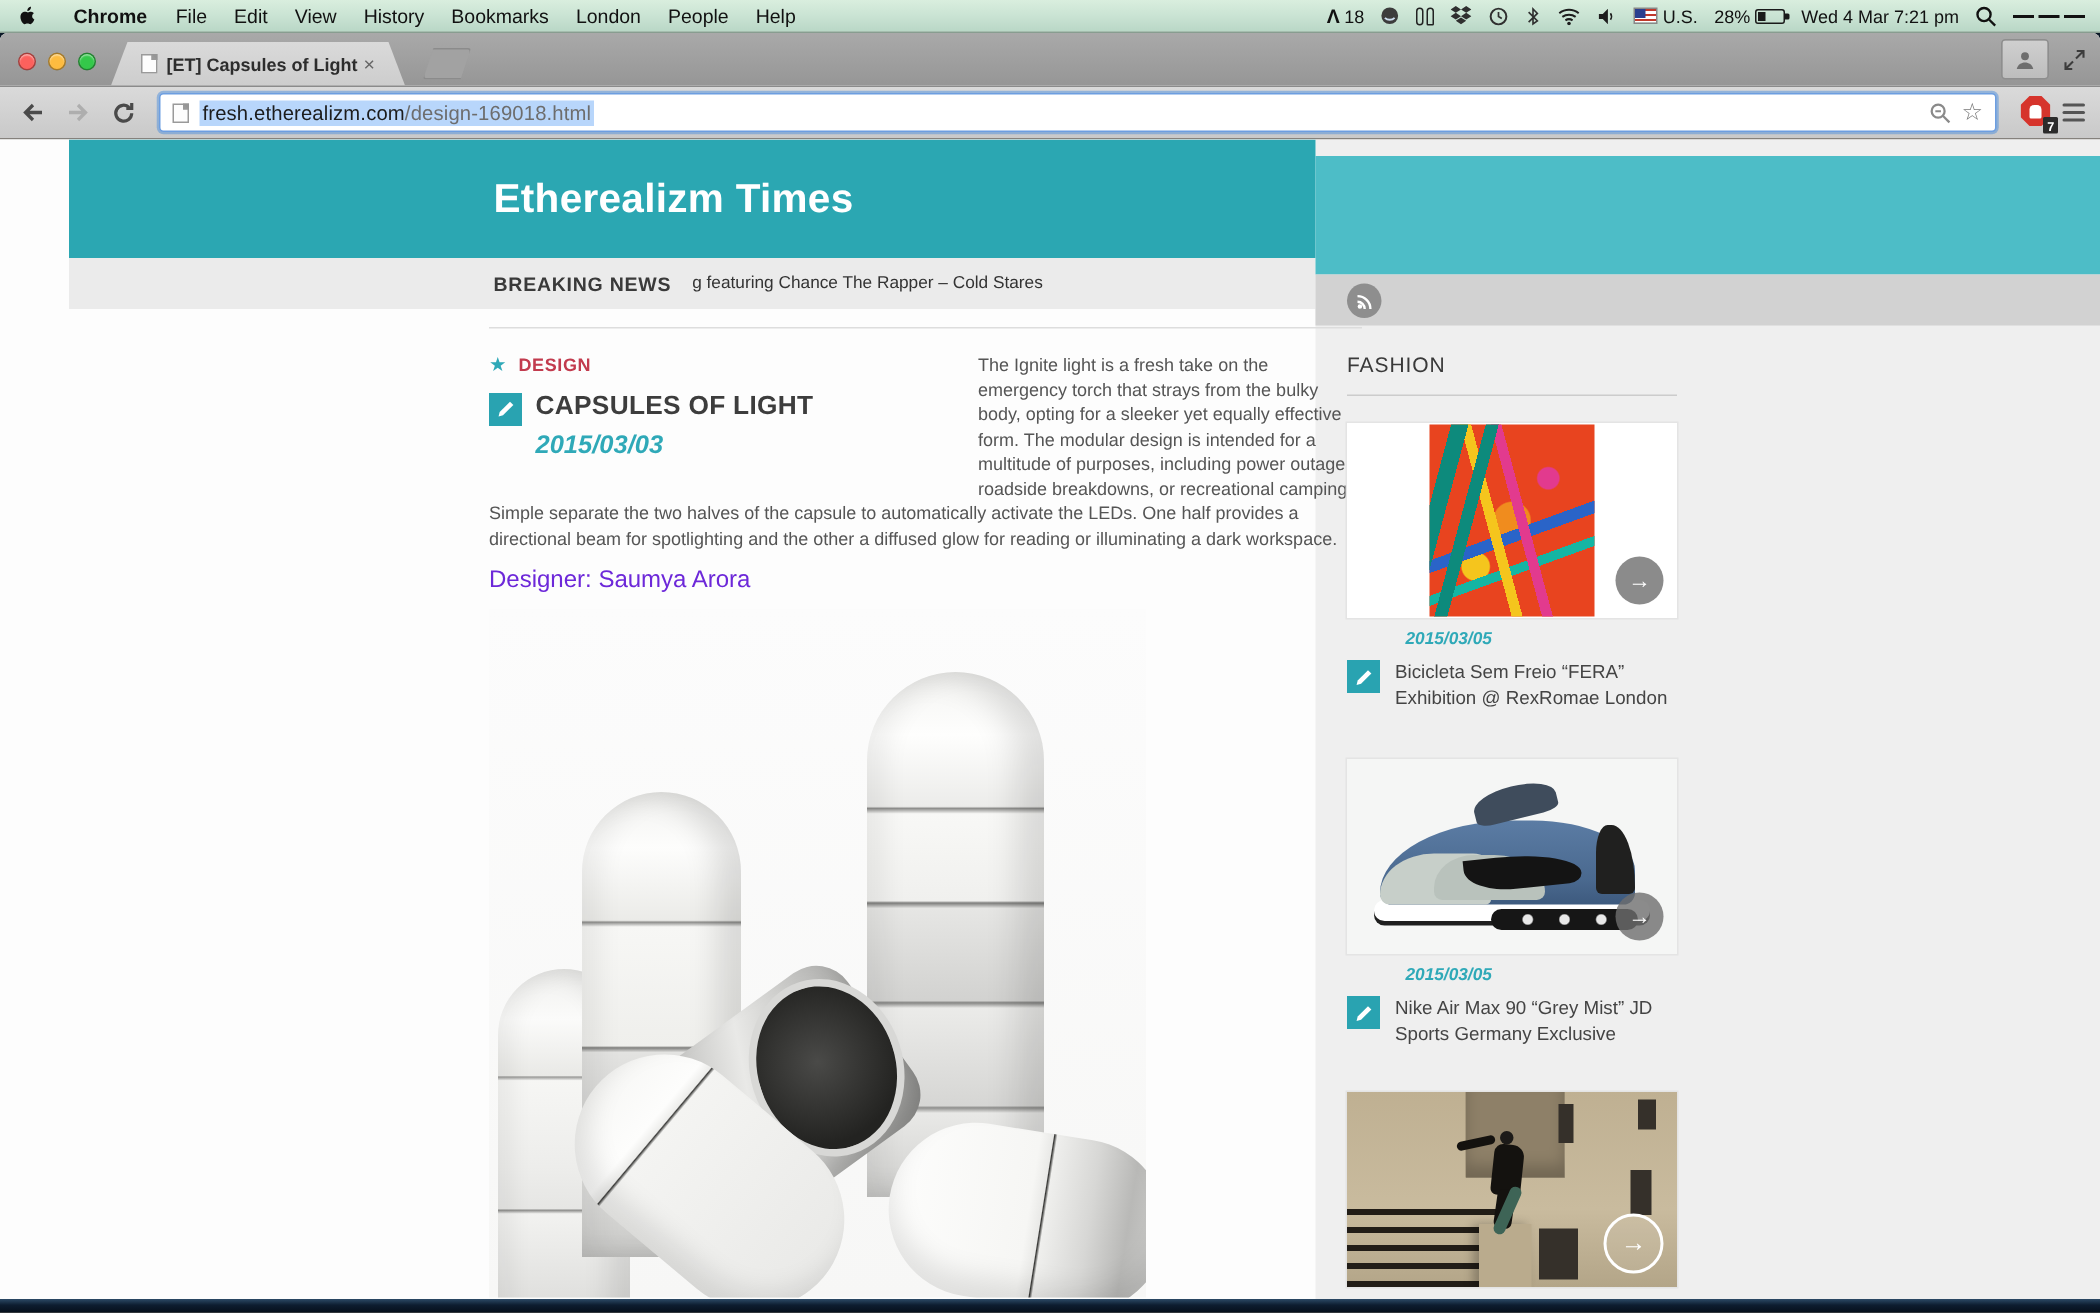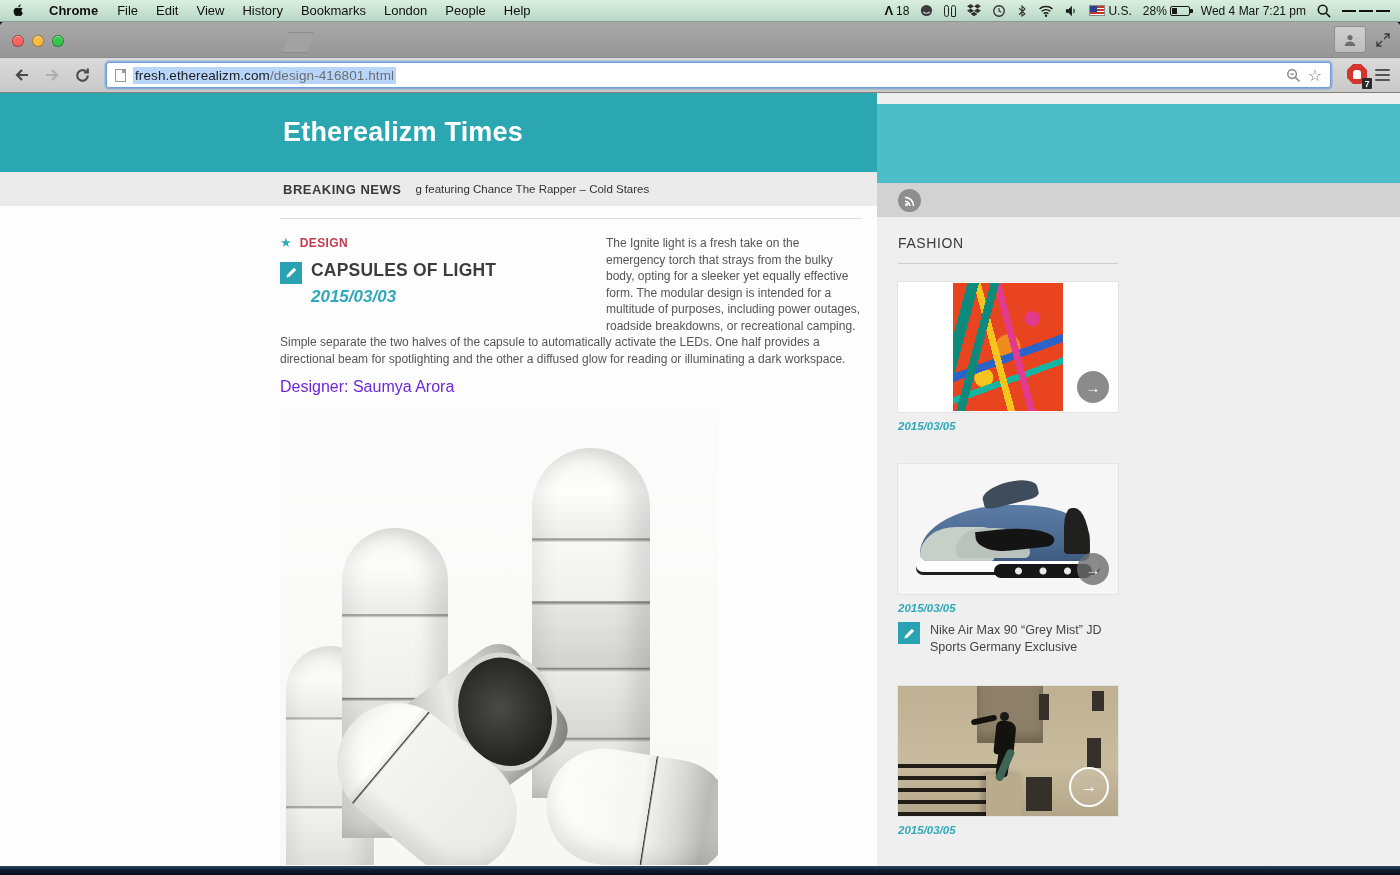--- a/index.html
+++ b/index.html
@@ -79,21 +79,21 @@
   .octagon{ width:20px; height:20px; background:#d6342c;
     clip-path:polygon(30% 0,70% 0,100% 30%,100% 70%,70% 100%,30% 100%,0 70%,0 30%);
     display:flex; align-items:center; justify-content:center; }
   .hand{ width:8px; height:9px; background:#fff; border-radius:3px 3px 1px 1px; }
   .ext-badge{ position:absolute; right:-3px; bottom:-3px; background:#2b2b2b; color:#fff;
     font-size:8.5px; font-weight:bold; padding:0.5px 2.5px; border-radius:1px; }
   .hamburger div{ width:15px; height:2.5px; background:#555; margin:2.5px 0; border-radius:1px; }
 
   
   .webpage{ position:relative; height:773px; background:#efefef; overflow:hidden; }
-  .main-col{ position:absolute; left:0; top:0; width:877px; height:100%; background:#fdfdfd; }
+  .main-col{ position:absolute; left:0; top:0; width:877px; height:100%; background:#fdfdfd;padding-left:46px; }
   .masthead{ height:79px; background:#2ba7b2; display:flex; align-items:center; padding-left:283px; }
   .site-title{ color:#fff; font-size:27px; font-weight:600; letter-spacing:.2px; }
   .breaking{ height:34px; background:#ebebeb; display:flex; align-items:center; padding-left:283px; gap:14px; }
   .breaking-label{ font-size:13px; font-weight:bold; color:#3a3a3a; letter-spacing:.5px; }
   .ticker{ font-size:11.5px; color:#333; }
 
   .content{ padding-left:280px; width:862px; }
   .breadcrumb{ padding-top:22px; font-size:12.5px; color:#666; }
   .crumb-link{ color:#555; } .crumb-sep{ color:#888; padding:0 3px; }
   .crumb-current{ color:#c23b4e; }
@@ -147,21 +147,21 @@
   .side-body{ padding-left:21px; width:262px; }
   .side-title{ padding-top:18px; font-size:14px; color:#3a3a3a; letter-spacing:.6px; font-weight:500; }
   .side-divider{ margin-top:12px; width:220px; border-top:1px solid #ccc; }
   .card{ position:relative; width:220px; height:130px; background:#fff; margin-top:18px;
     box-shadow:0 0 0 1px #e4e4e4; overflow:hidden; }
   .card-arrow{ position:absolute; right:9px; bottom:9px; width:32px; height:32px; border-radius:50%;
     background:rgba(110,110,110,.8); color:#fff; font-size:15px;
     display:flex; align-items:center; justify-content:center; }
   .card-arrow.outline{ width:40px; height:40px; background:rgba(255,255,255,.08);
     border:2px solid #fff; font-size:17px; }
-  .side-date{ margin-top:8px; color:#2fa9b8; font-size:11.5px; font-style:italic; font-weight:bold; }
+  .side-date{ margin-top:8px; color:#2fa9b8; font-size:11.5px; font-style:italic; font-weight:bold;margin-left:39px; }
   .side-caption{ margin-top:8px; display:flex; gap:10px; width:230px; }
   .side-caption .txt{ font-size:12.5px; line-height:17px; color:#444; }
 
   
   .art-frame{ position:absolute; left:55px; top:1px; width:110px; height:128px; background:#e8441f;
     background-image:
       linear-gradient(105deg, transparent 10%, #0d8a7c 10% 18%, transparent 18% 26%, #0d8a7c 26% 32%, transparent 32%),
       linear-gradient(75deg, transparent 38%, #f5c51d 38% 43%, transparent 43% 52%, #e23a8e 52% 57%, transparent 57%),
       linear-gradient(160deg, transparent 54%, #2a64c8 54% 59%, transparent 59% 68%, #15b5a3 68% 72%, transparent 72%),
       radial-gradient(circle at 28% 74%, #f5c51d 0 9px, transparent 10px),
@@ -298,20 +298,25 @@
   </div>
 
   <div class="window">
 
     <div class="tabbar">
       <div class="traffic">
         <span class="light red"></span>
         <span class="light yellow"></span>
         <span class="light green"></span>
       </div>
+      <div class="tab">
+        <span class="doc-icon"></span>
+        <span class="tab-title">[ET] Capsules of Light</span>
+        <span class="tab-close">×</span>
+      </div>
       <div class="newtab"></div>
       <div class="win-right">
         <span class="avatar-btn">
           <svg width="16" height="16" viewBox="0 0 16 16">
               <circle cx="8" cy="5.5" r="2.6" fill="#6e6e6e"></circle>
               <path d="M2.5 14c.6-3 3-4.4 5.5-4.4s4.9 1.4 5.5 4.4z" fill="#6e6e6e"></path>
             </svg>
         </span>
         <span>
           <svg width="14" height="14" viewBox="0 0 14 14">
@@ -332,21 +337,21 @@
             <path d="M2 8h11M8 3l5 5-5 5" stroke="#aeaeae" fill="none" stroke-width="2.2"></path>
           </svg>
       </span>
       <span class="nav-btn">
         <svg width="17" height="17" viewBox="0 0 16 16">
             <path d="M13 8a5 5 0 11-1.6-3.7M13 1.5V5H9.6" stroke="#4a4a4a" fill="none" stroke-width="2"></path>
           </svg>
       </span>
       <div class="omnibox">
         <span class="doc-icon"></span>
-        <span class="url-text"><span class="url-host">fresh.etherealizm.com</span><span class="url-path">/design-416801.html</span></span>
+        <span class="url-text"><span class="url-host">fresh.etherealizm.com</span><span class="url-path">/design-169018.html</span></span>
         <span class="omni-spacer"></span>
         <span>
           <svg width="15" height="15" viewBox="0 0 16 16">
               <circle cx="6.5" cy="6.5" r="4.6" stroke="#8a8a8a" stroke-width="1.6" fill="none"></circle>
               <path d="M10 10l4.5 4.5" stroke="#8a8a8a" stroke-width="1.6"></path>
               <path d="M4.5 6.5h4" stroke="#8a8a8a" stroke-width="1.4"></path>
             </svg>
         </span>
         <span class="star-glyph">☆</span>
       </div>
@@ -423,20 +428,28 @@
         </div>
         <div class="side-body">
           <div class="side-title">FASHION</div>
           <div class="side-divider"></div>
 
           <div class="card">
             <div class="art-frame"></div>
             <span class="card-arrow">→</span>
           </div>
           <div class="side-date">2015/03/05</div>
+          <div class="side-caption">
+            <span class="pencil-chip">
+              <svg width="13" height="13" viewBox="0 0 14 14">
+                  <path d="M1.5 12.5l.8-3.2 7.4-7.4 2.4 2.4-7.4 7.4z" fill="#fff"></path>
+                </svg>
+            </span>
+            <span class="txt">Bicicleta Sem Freio “FERA” Exhibition @ RexRomae London</span>
+          </div>
 
           <div class="card" style="margin-top:32px;">
             <div class="shoe-frame">
               <div class="shoe-sole"></div>
                 <div class="shoe-air"></div>
                 <div class="shoe-body"></div>
               <div class="shoe-collar"></div>
                 <div class="shoe-toe"></div>
                 <div class="shoe-panel"></div>
               <div class="shoe-heel"></div>

